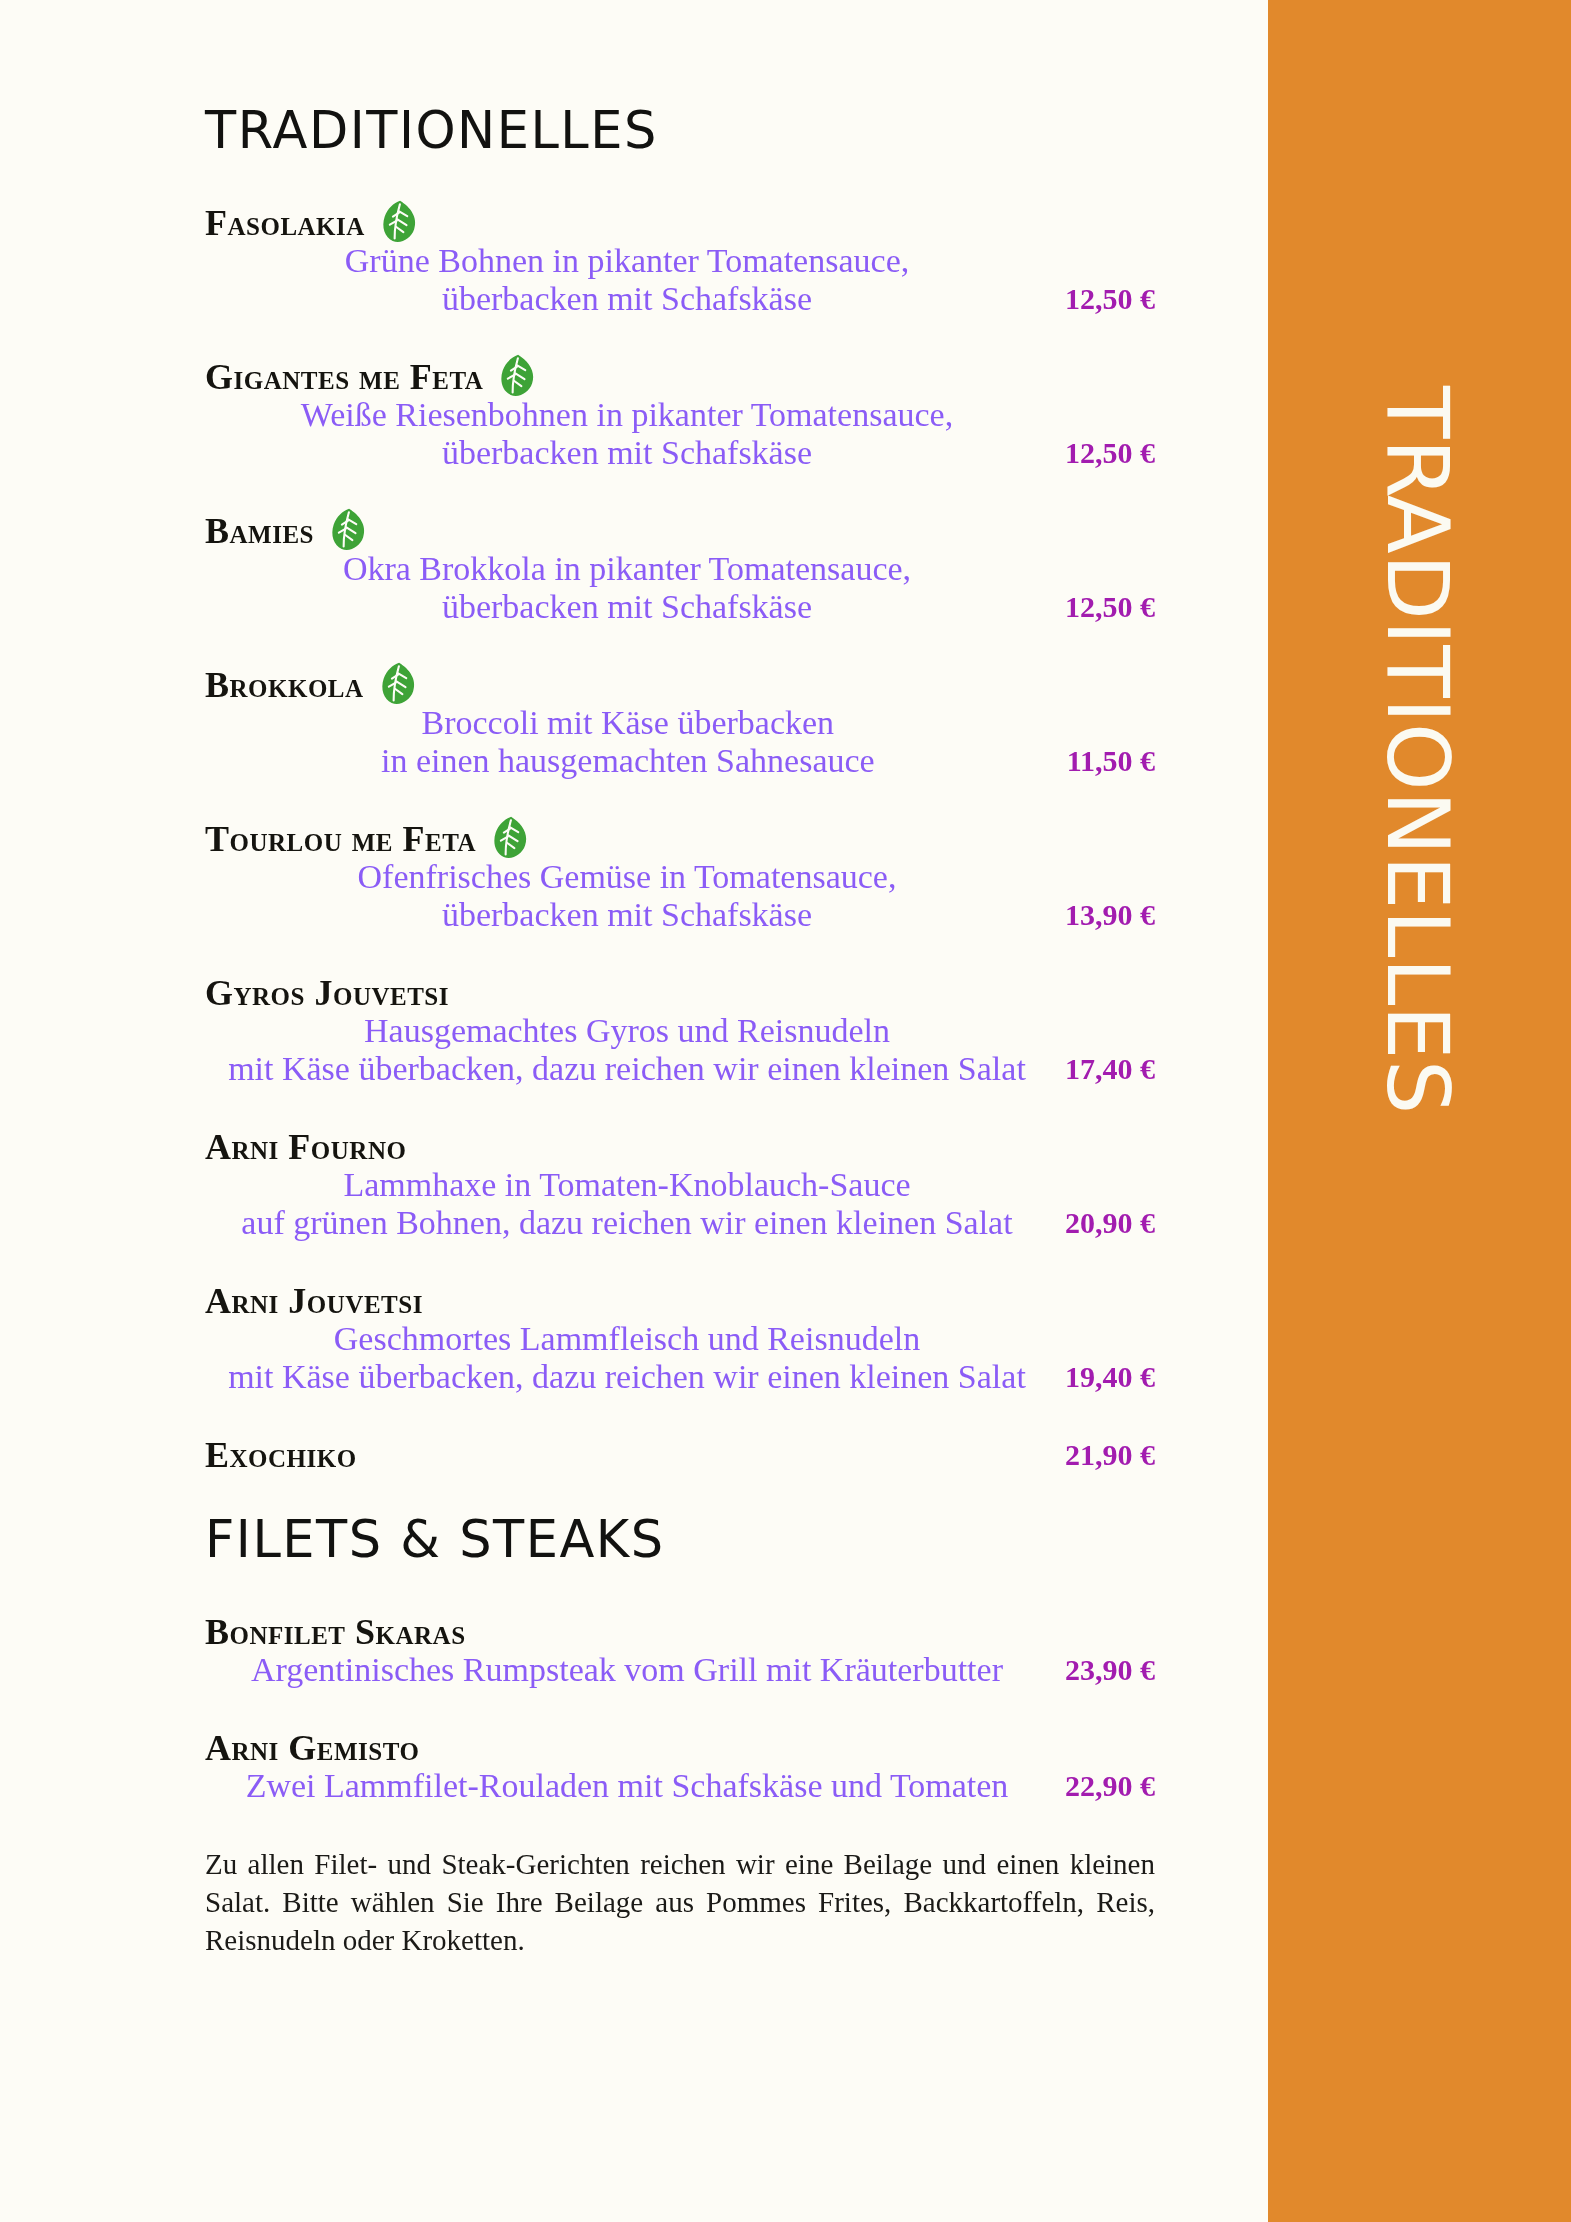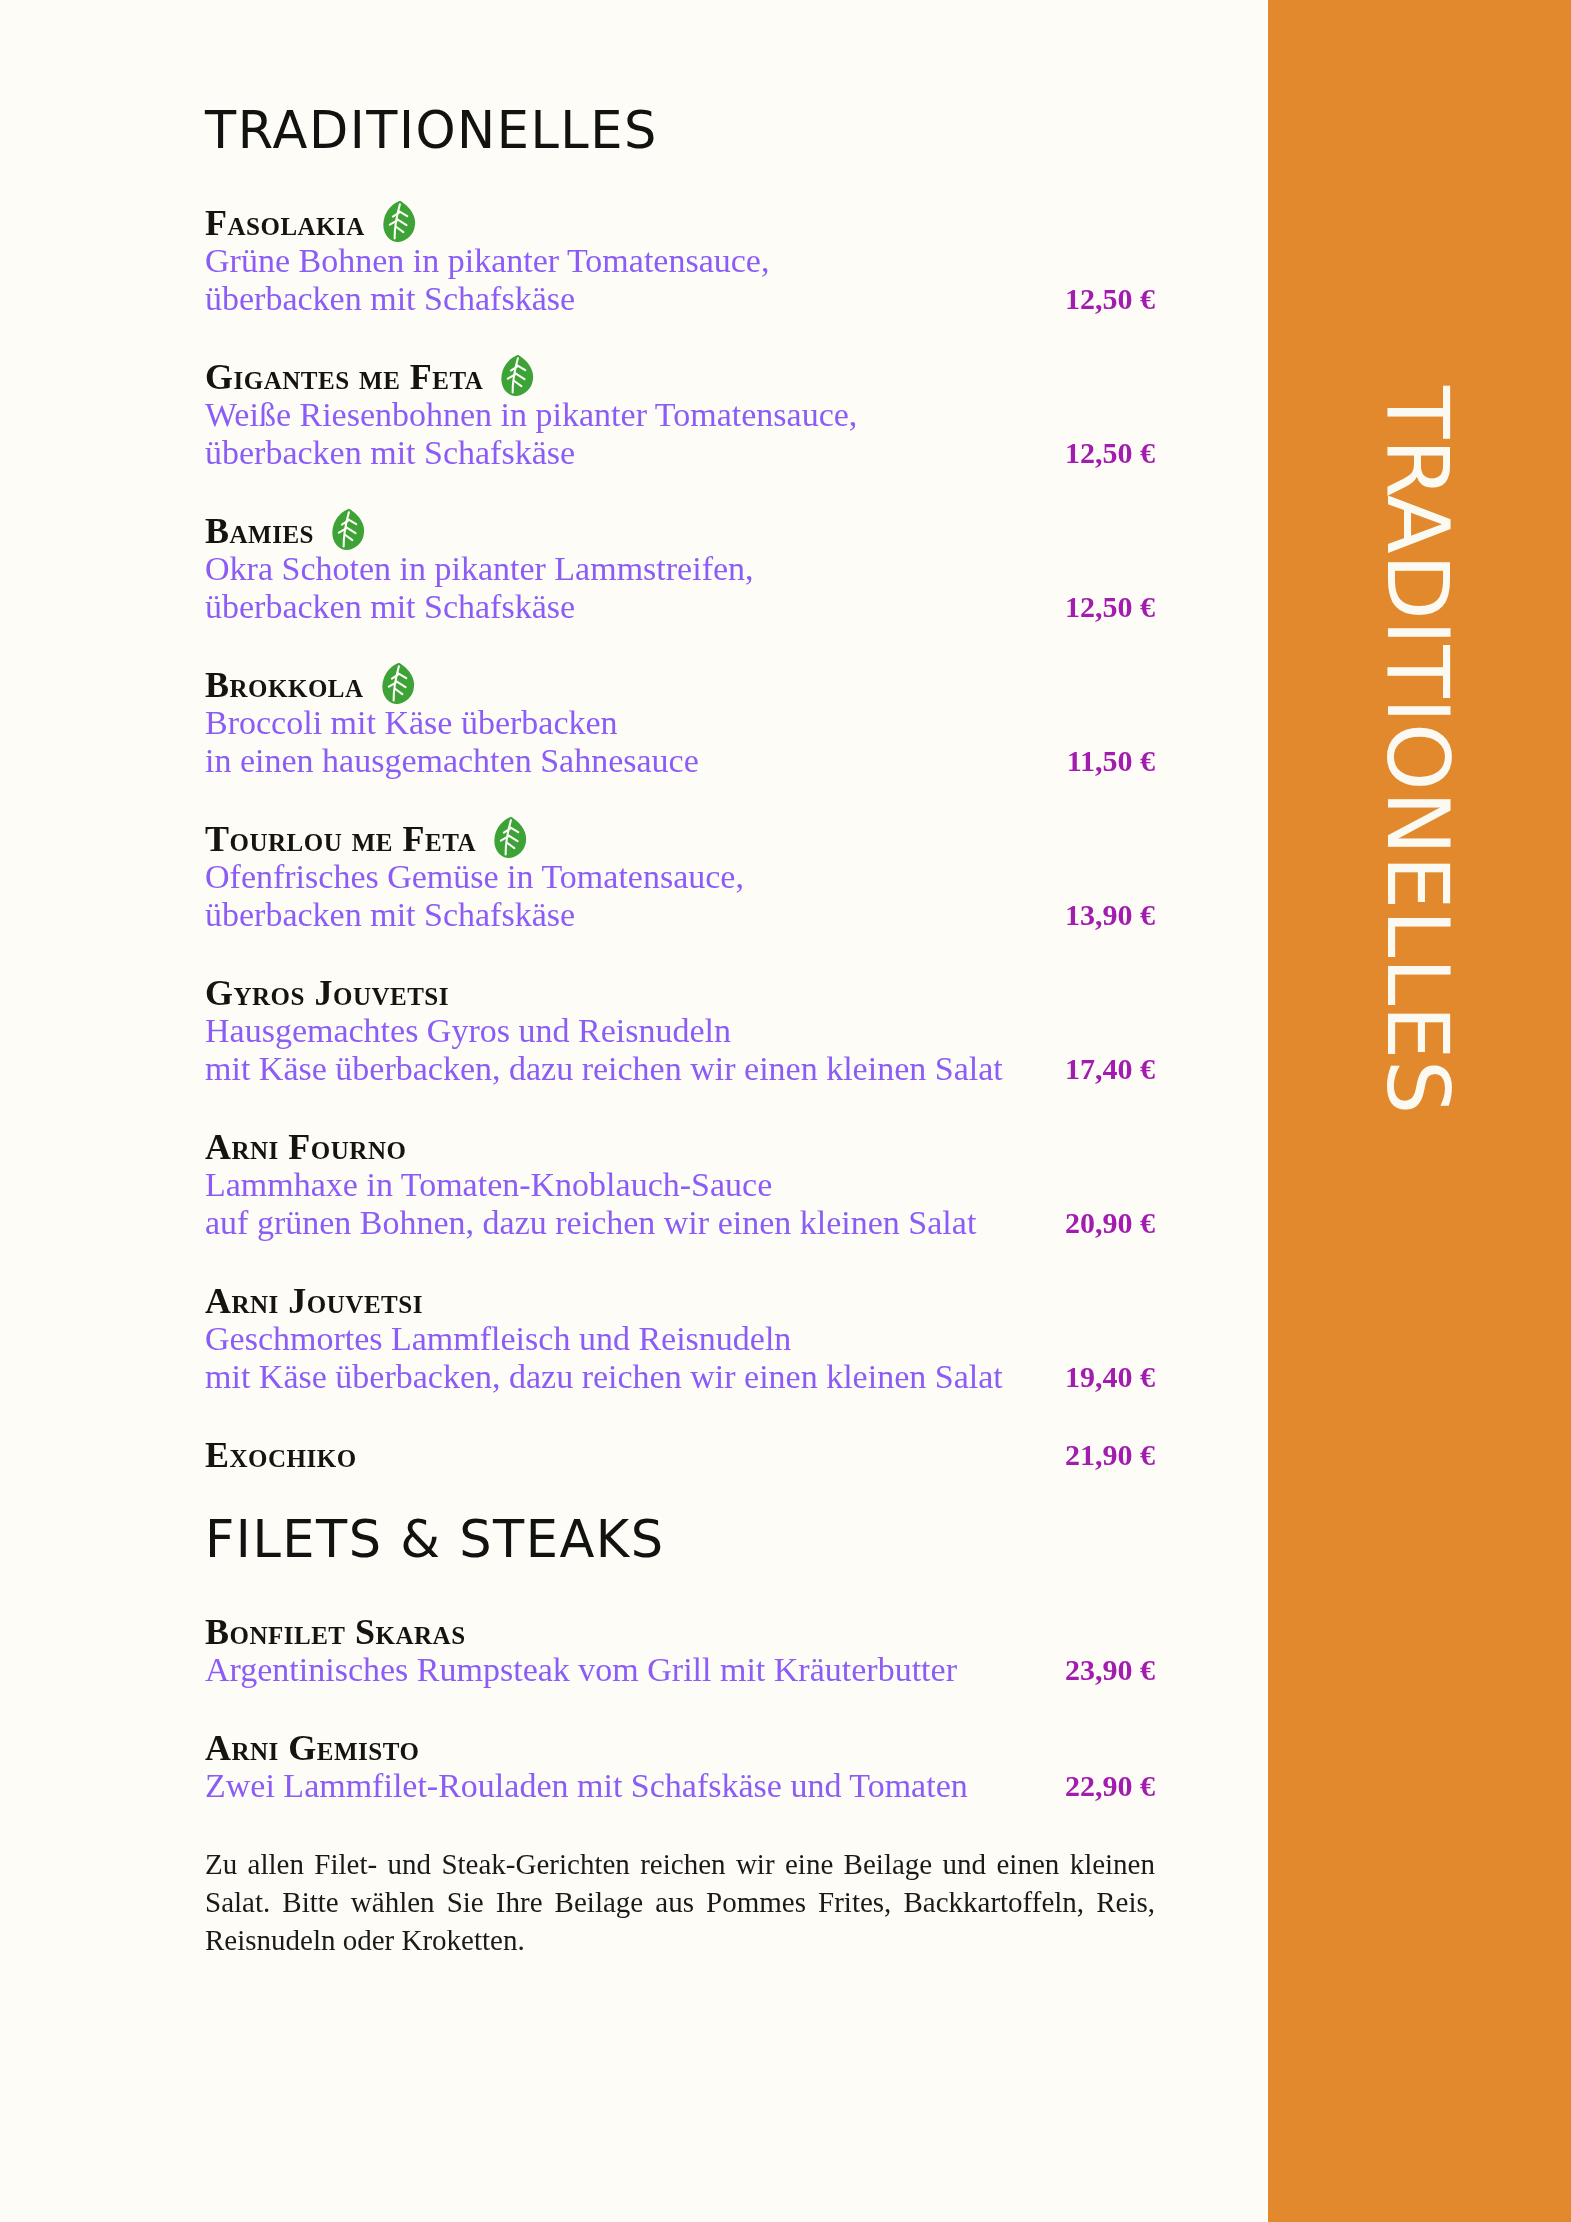--- a/index.html
+++ b/index.html
@@ -51,21 +51,21 @@
   .section-first .section-title { margin-top: 105px; }
   .section-second .section-title { margin-top: 40px; }
 
   .item {
     display: flex;
     align-items: flex-end;
     margin-top: 40px;
   }
   .items .item:first-child { margin-top: 48px; }
 
-  .item-text { flex: 1 1 auto; min-width: 0; }
+  .item-text { flex: 1 1 auto; min-width: 0; text-align: center; }
   .name-row {
     display: flex; align-items: center;
     height: 38px;
   }
   .item-name {
     font-size: 36px;
     font-weight: 700;
     font-variant: small-caps;
     letter-spacing: 0.5px;
     line-height: 38px;
@@ -171,21 +171,21 @@
               <path d="M20.5 4 C16.5 14 13.5 24 12.5 34.5"></path>
               <path d="M19.2 10.5 L26 15.5"></path>
               <path d="M16.8 17.5 L24.5 23.5"></path>
               <path d="M14.8 24 L21 29.5"></path>
               <path d="M19 11.5 L13 14.5"></path>
               <path d="M16.2 18.5 L9.5 21.5"></path>
             </g>
           </svg>
         </div>
         <div class="desc">
-                <div class="desc-line">Okra Schoten in pikanter Lammstreifen,</div>
+                <div class="desc-line">Okra Brokkola in pikanter Tomatensauce,</div>
                 <div class="desc-line">überbacken mit Schafskäse</div>
               </div>
       </div>
       <div class="price">12,50 €</div>
     </div>
 
     <div class="item">
       <div class="item-text">
         <div class="name-row">
           <span class="item-name">Brokkola</span>

